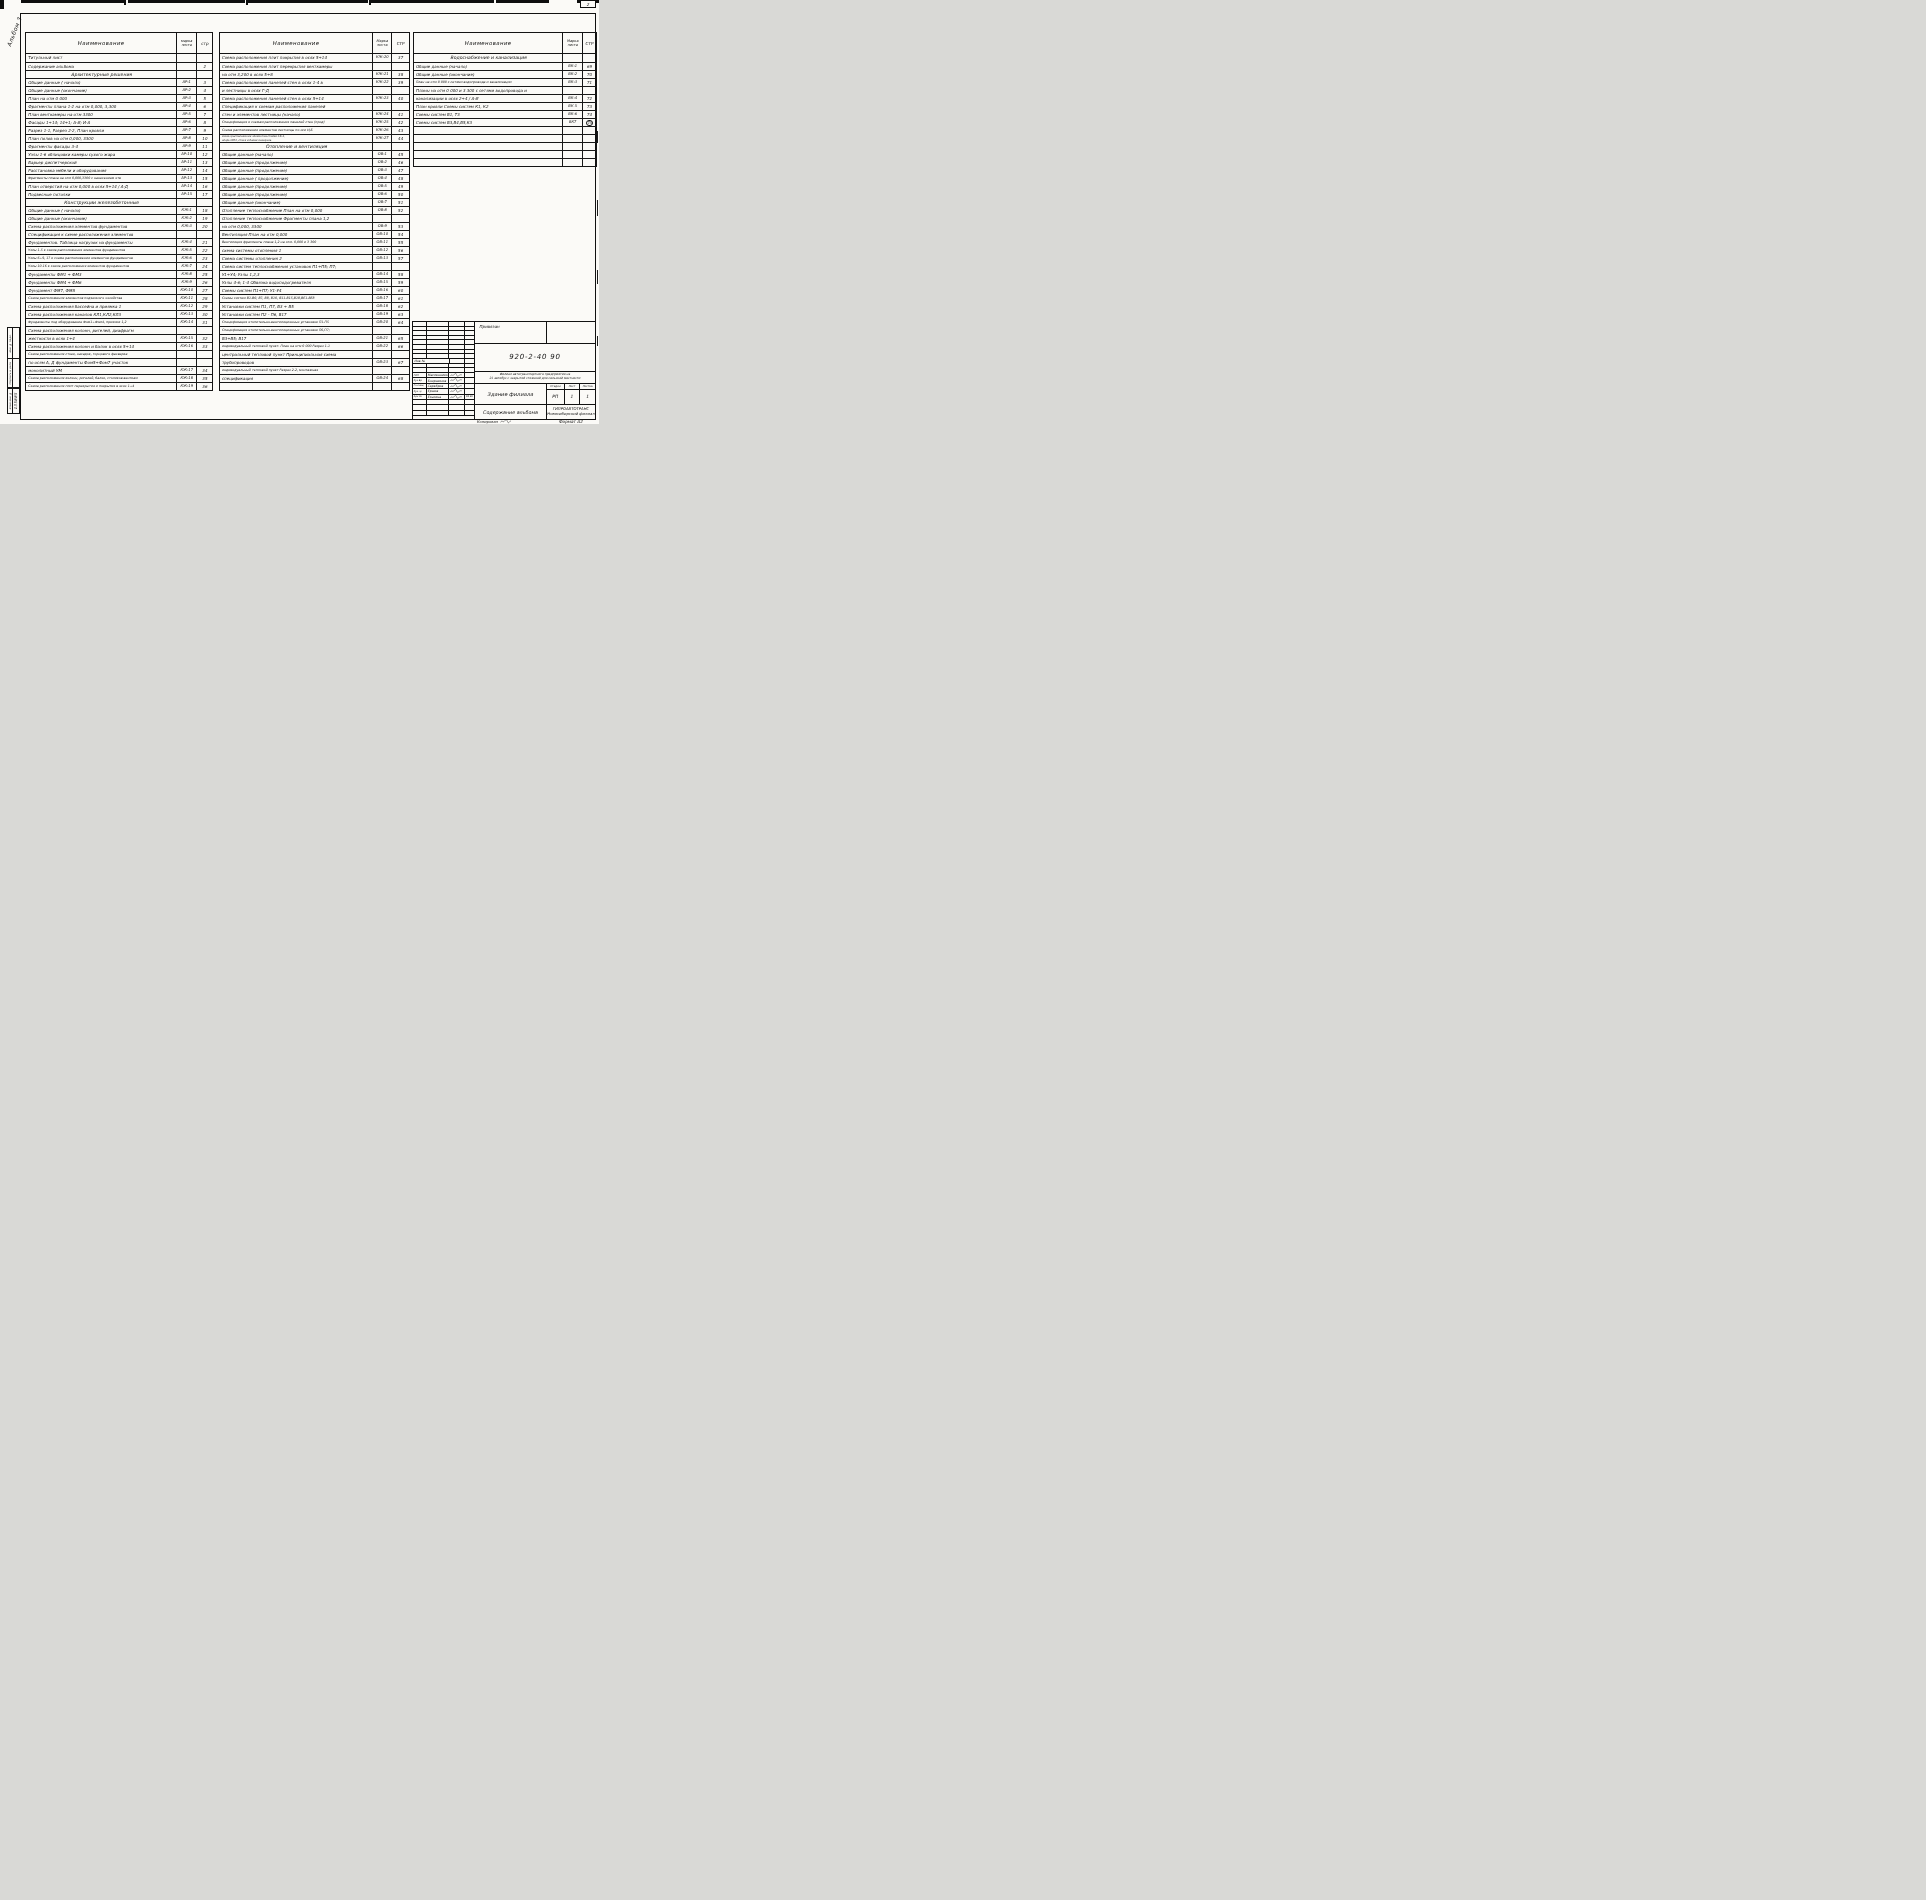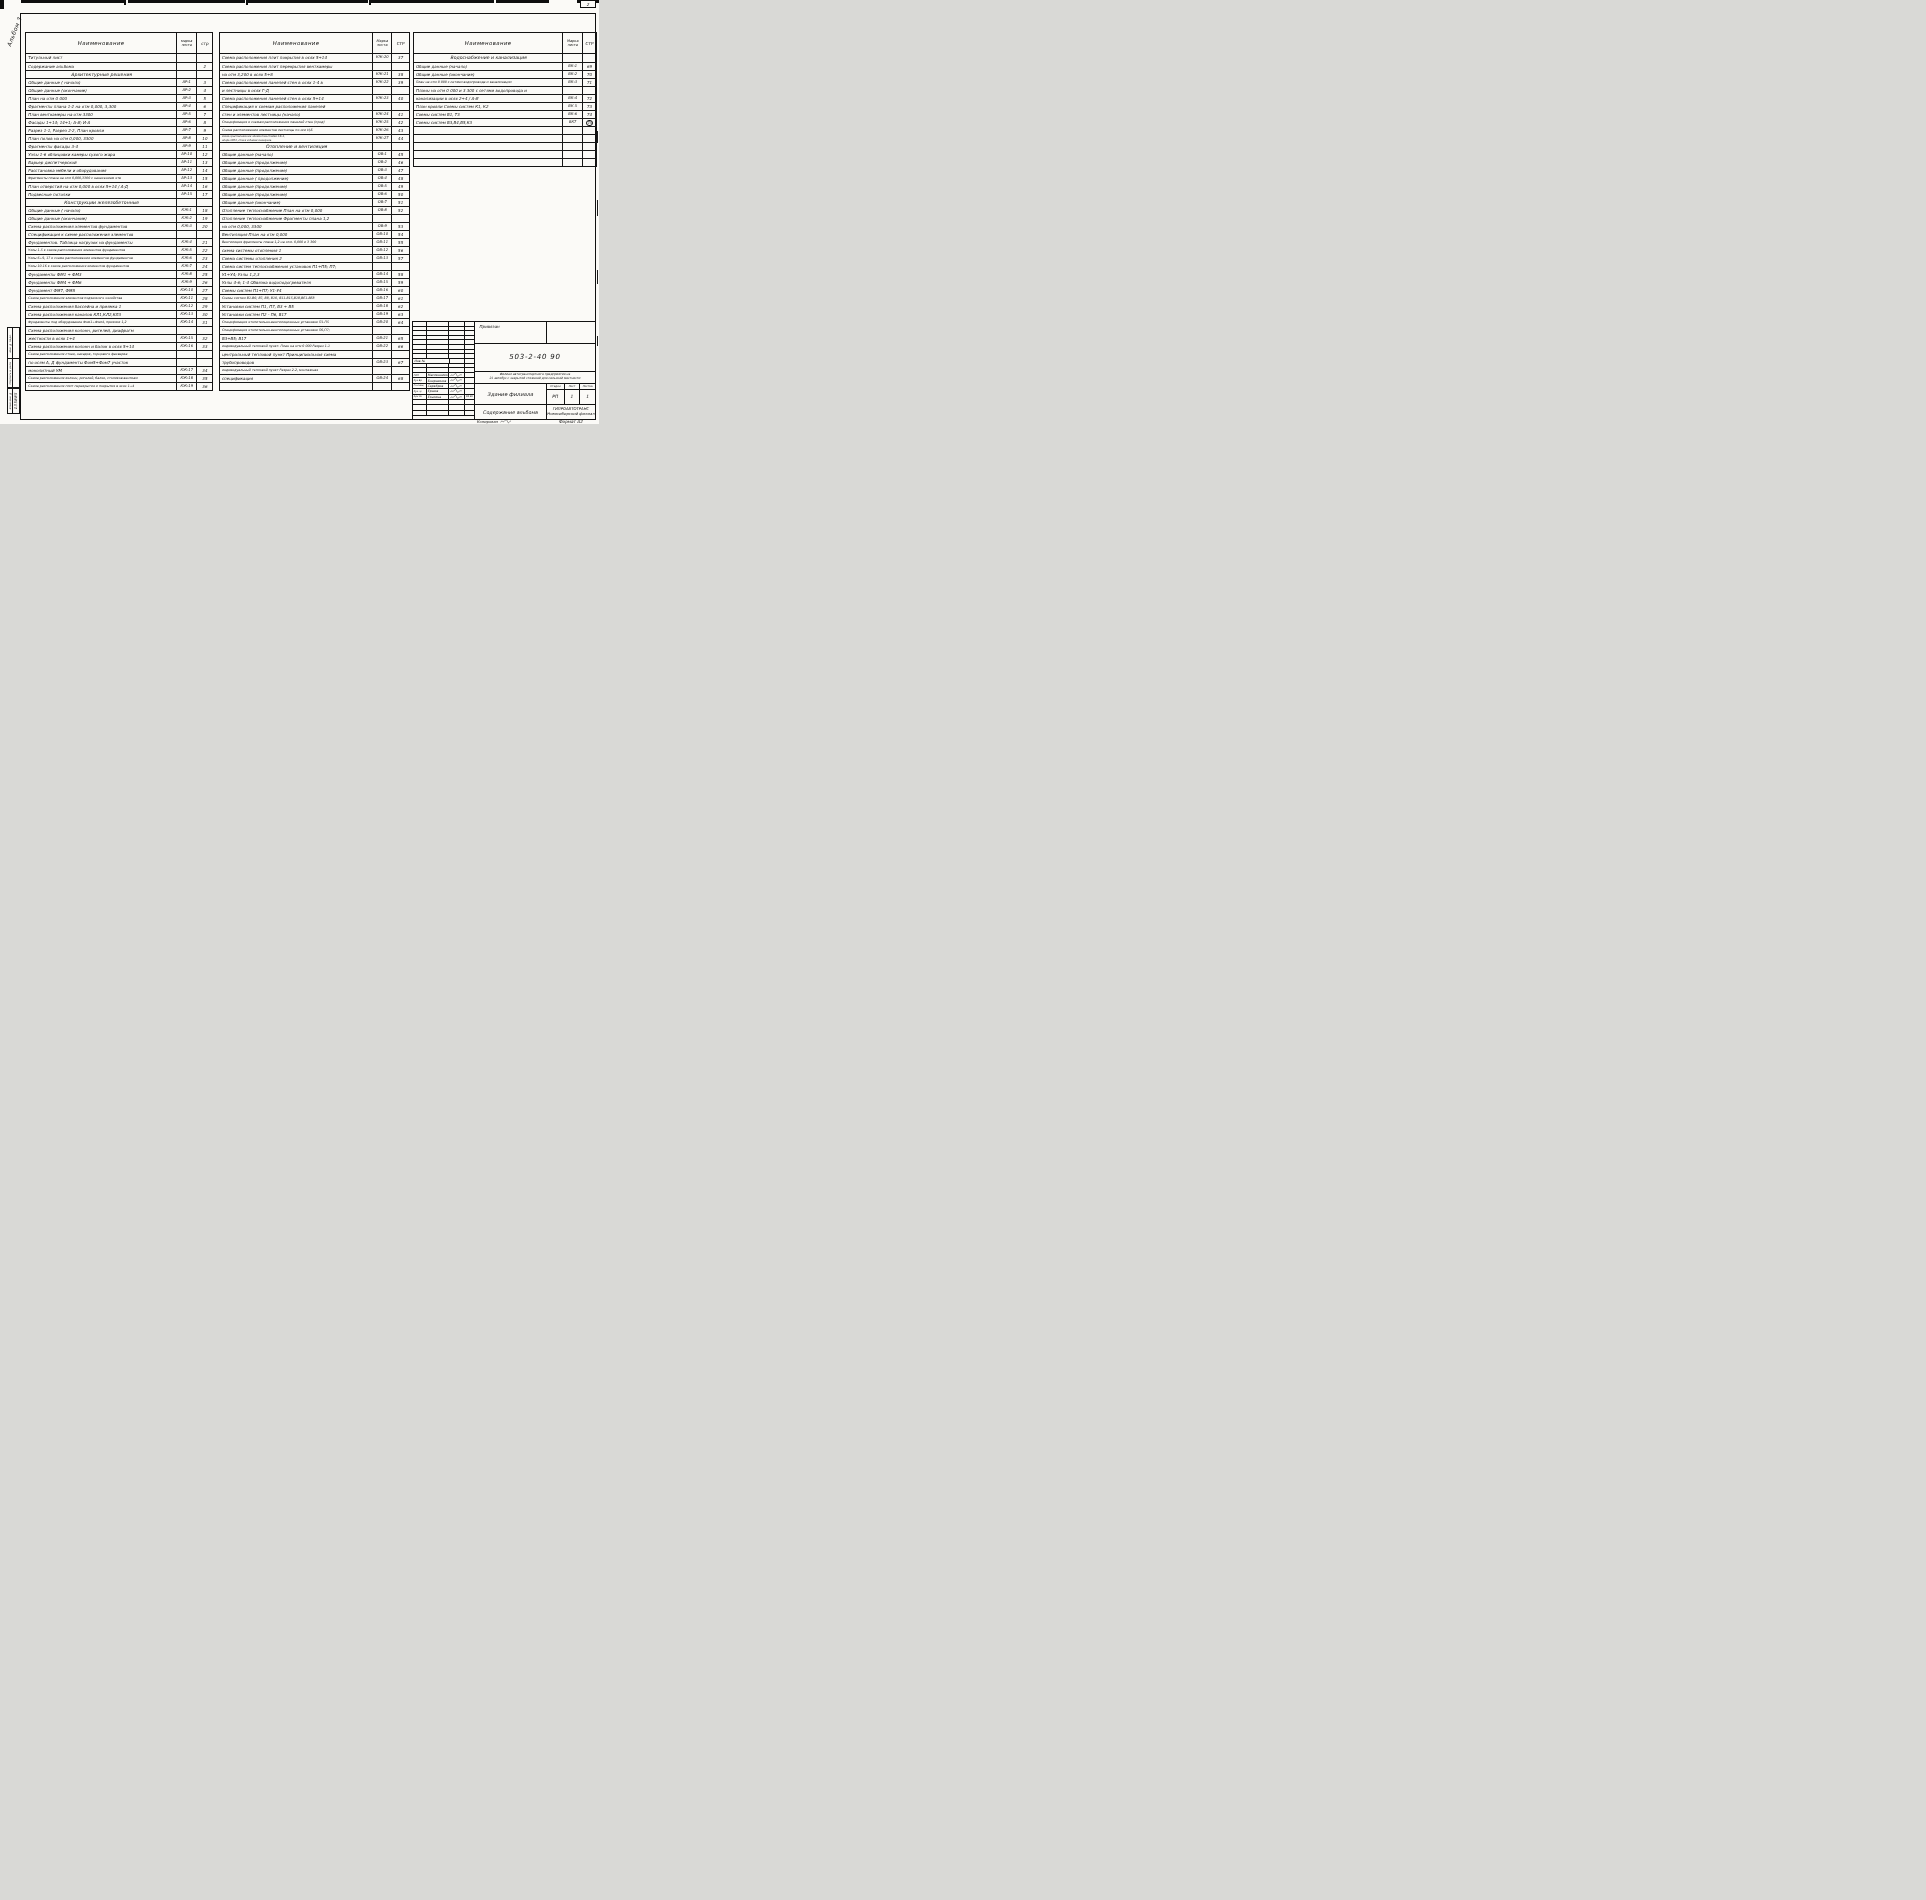--- a/index.html
+++ b/index.html
@@ -786,21 +786,21 @@
         <div class="lg-row" style="height: 5.4px;">
           <div class="lg-c" style="width: 14px;"></div>
           <div class="lg-c" style="width: 22.3px;"></div>
           <div class="lg-c" style="width: 15.4px;"></div>
           <div class="lg-c" style="flex: 1 1 0%;"></div>
         </div>
       </div>
     <div class="tb-note-row">
       <div class="tb-note-cell">Привязан</div>
     </div>
-    <div class="tb-code-row">503-2-40 90</div>
+    <div class="tb-code-row">920-2-40 90</div>
     <div class="tb-proj-row">
       <div>Филиал автотранспортного предприятия на</div>
       <div>21 автобус с закрытой стоянкой для сельской местности</div>
     </div>
     <div class="tb-bottom">
       <div class="tb-bl">
         <div class="tb-object">Здание филиала</div>
         <div class="tb-doctitle">Содержание альбома</div>
       </div>
       <div class="tb-br">

